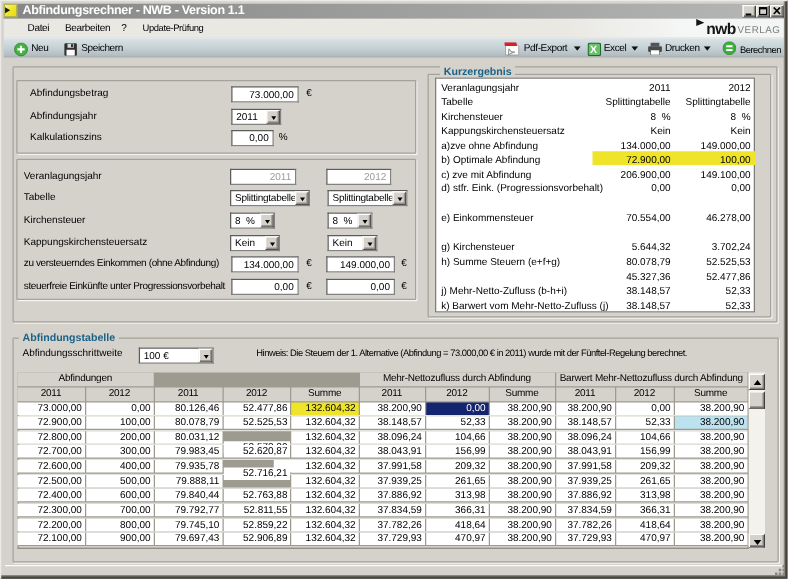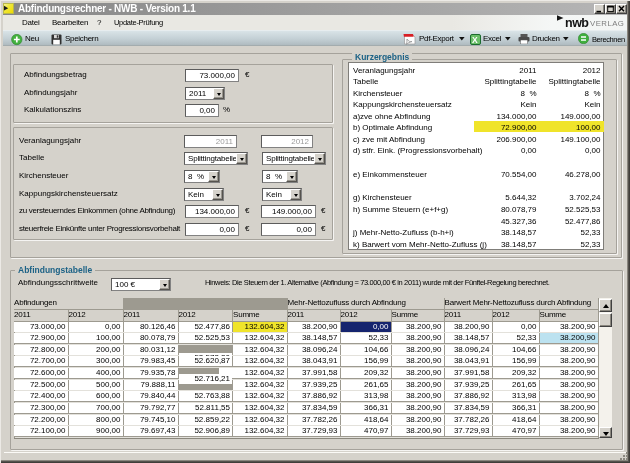--- a/index.html
+++ b/index.html
@@ -33,21 +33,21 @@
 
 #kzpanel{left:348px;top:62px;width:256px;height:188px;background:#fff;border:1px solid #7f7d79}
 .kzr{position:absolute;left:0;width:100%;height:11.5px;line-height:11.5px;white-space:nowrap;font-size:8px}
 .kl{position:absolute;left:4px}
 .ka{position:absolute;right:66.5px;width:120px;text-align:right}
 .kb{position:absolute;right:2.5px;width:90px;text-align:right}
 #kzyellow{left:125px;top:57.8px;width:130px;height:11.5px;background:#f0e42a}
 
 #tbl{left:14px;top:297.5px;width:585px;height:141px;background:#9d9a90;border-bottom:1px solid #8b887e}
 #tbl .c{position:absolute;background:#fff;font-size:8px;line-height:10.2px;text-align:right;padding-right:2px;white-space:nowrap;overflow:hidden}
-#tbl .h{position:absolute;background:#d5d2cb;font-size:8px;line-height:10.8px;text-align:left;letter-spacing:-0.2px;white-space:nowrap;overflow:hidden}
+#tbl .h{position:absolute;background:#d5d2cb;font-size:8px;line-height:10.8px;text-align:center;letter-spacing:-0.2px;white-space:nowrap;overflow:hidden}
 
 #sb{left:599px;top:298px;width:13px;height:140px;background:#f4f2ec}
 .sbtn{position:absolute;left:0;width:13px;height:13px;background:#d5d2cb;border:1px solid #fff;border-right-color:#404040;border-bottom-color:#404040;box-shadow:inset -1px -1px 0 #8a877f}
 .tri{position:absolute;left:3px;width:0;height:0;border-left:3.5px solid transparent;border-right:3.5px solid transparent}
 #grip{right:2px;bottom:3px;width:8px;height:8px}
 </style></head>
 <body>
 <div id="frame" class="abs"></div>
 
 <div id="title" class="abs">

